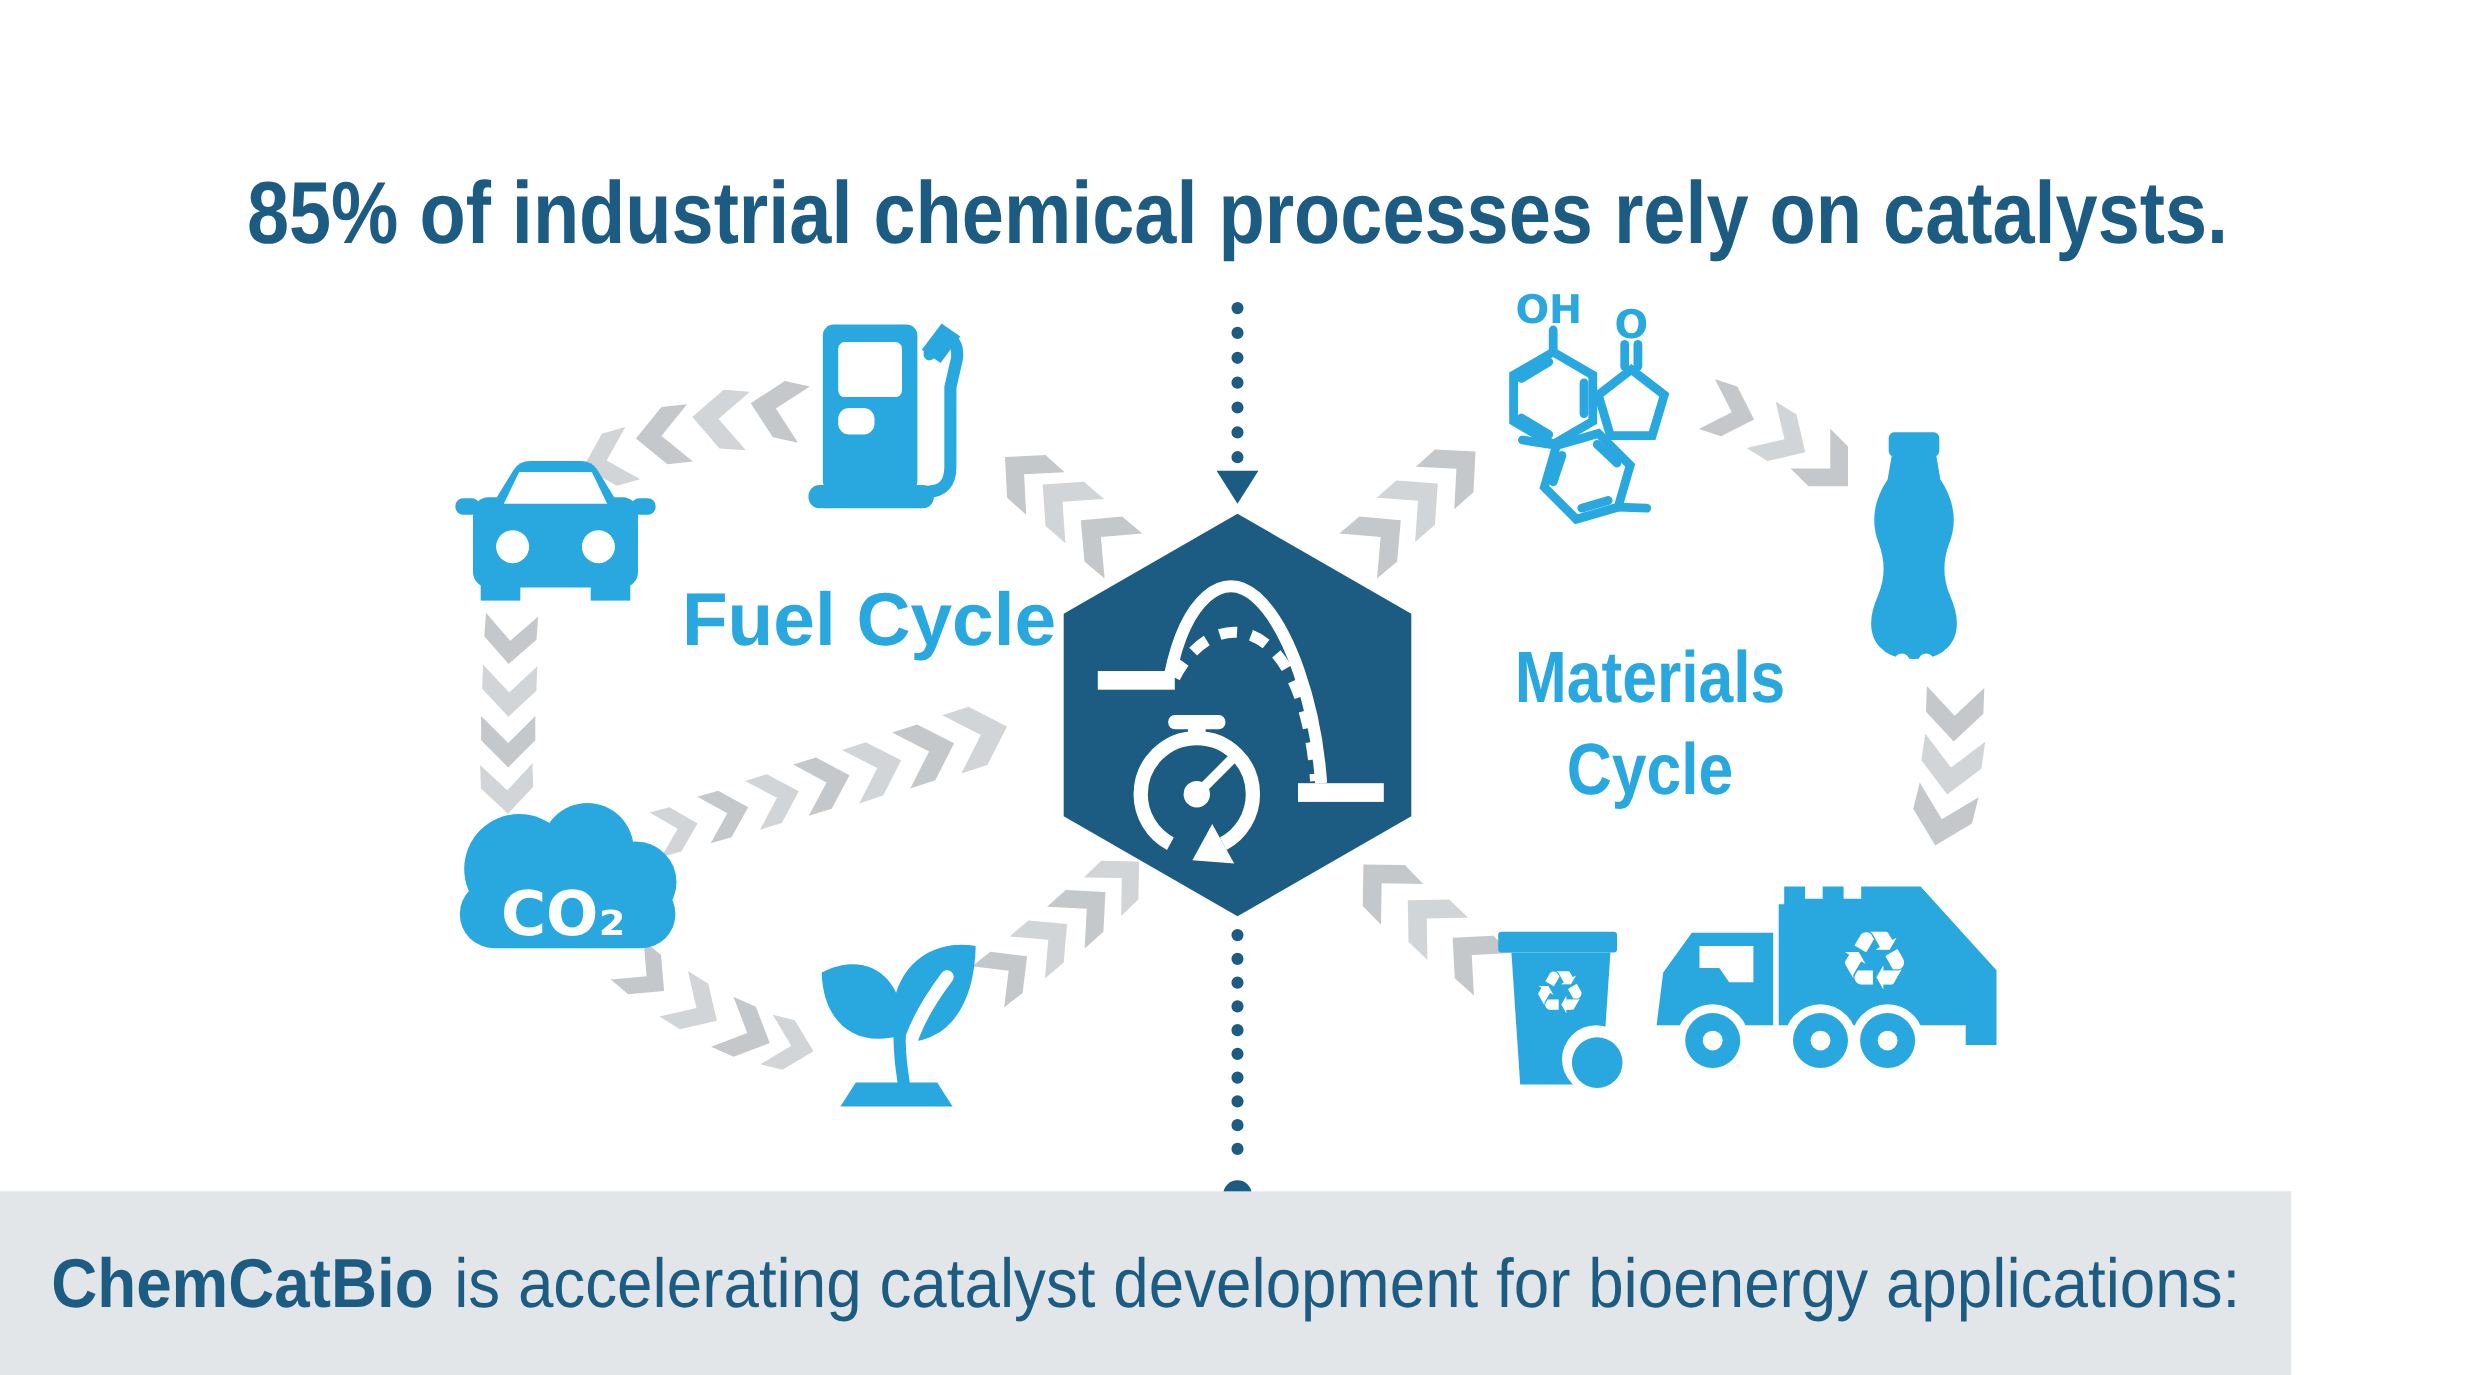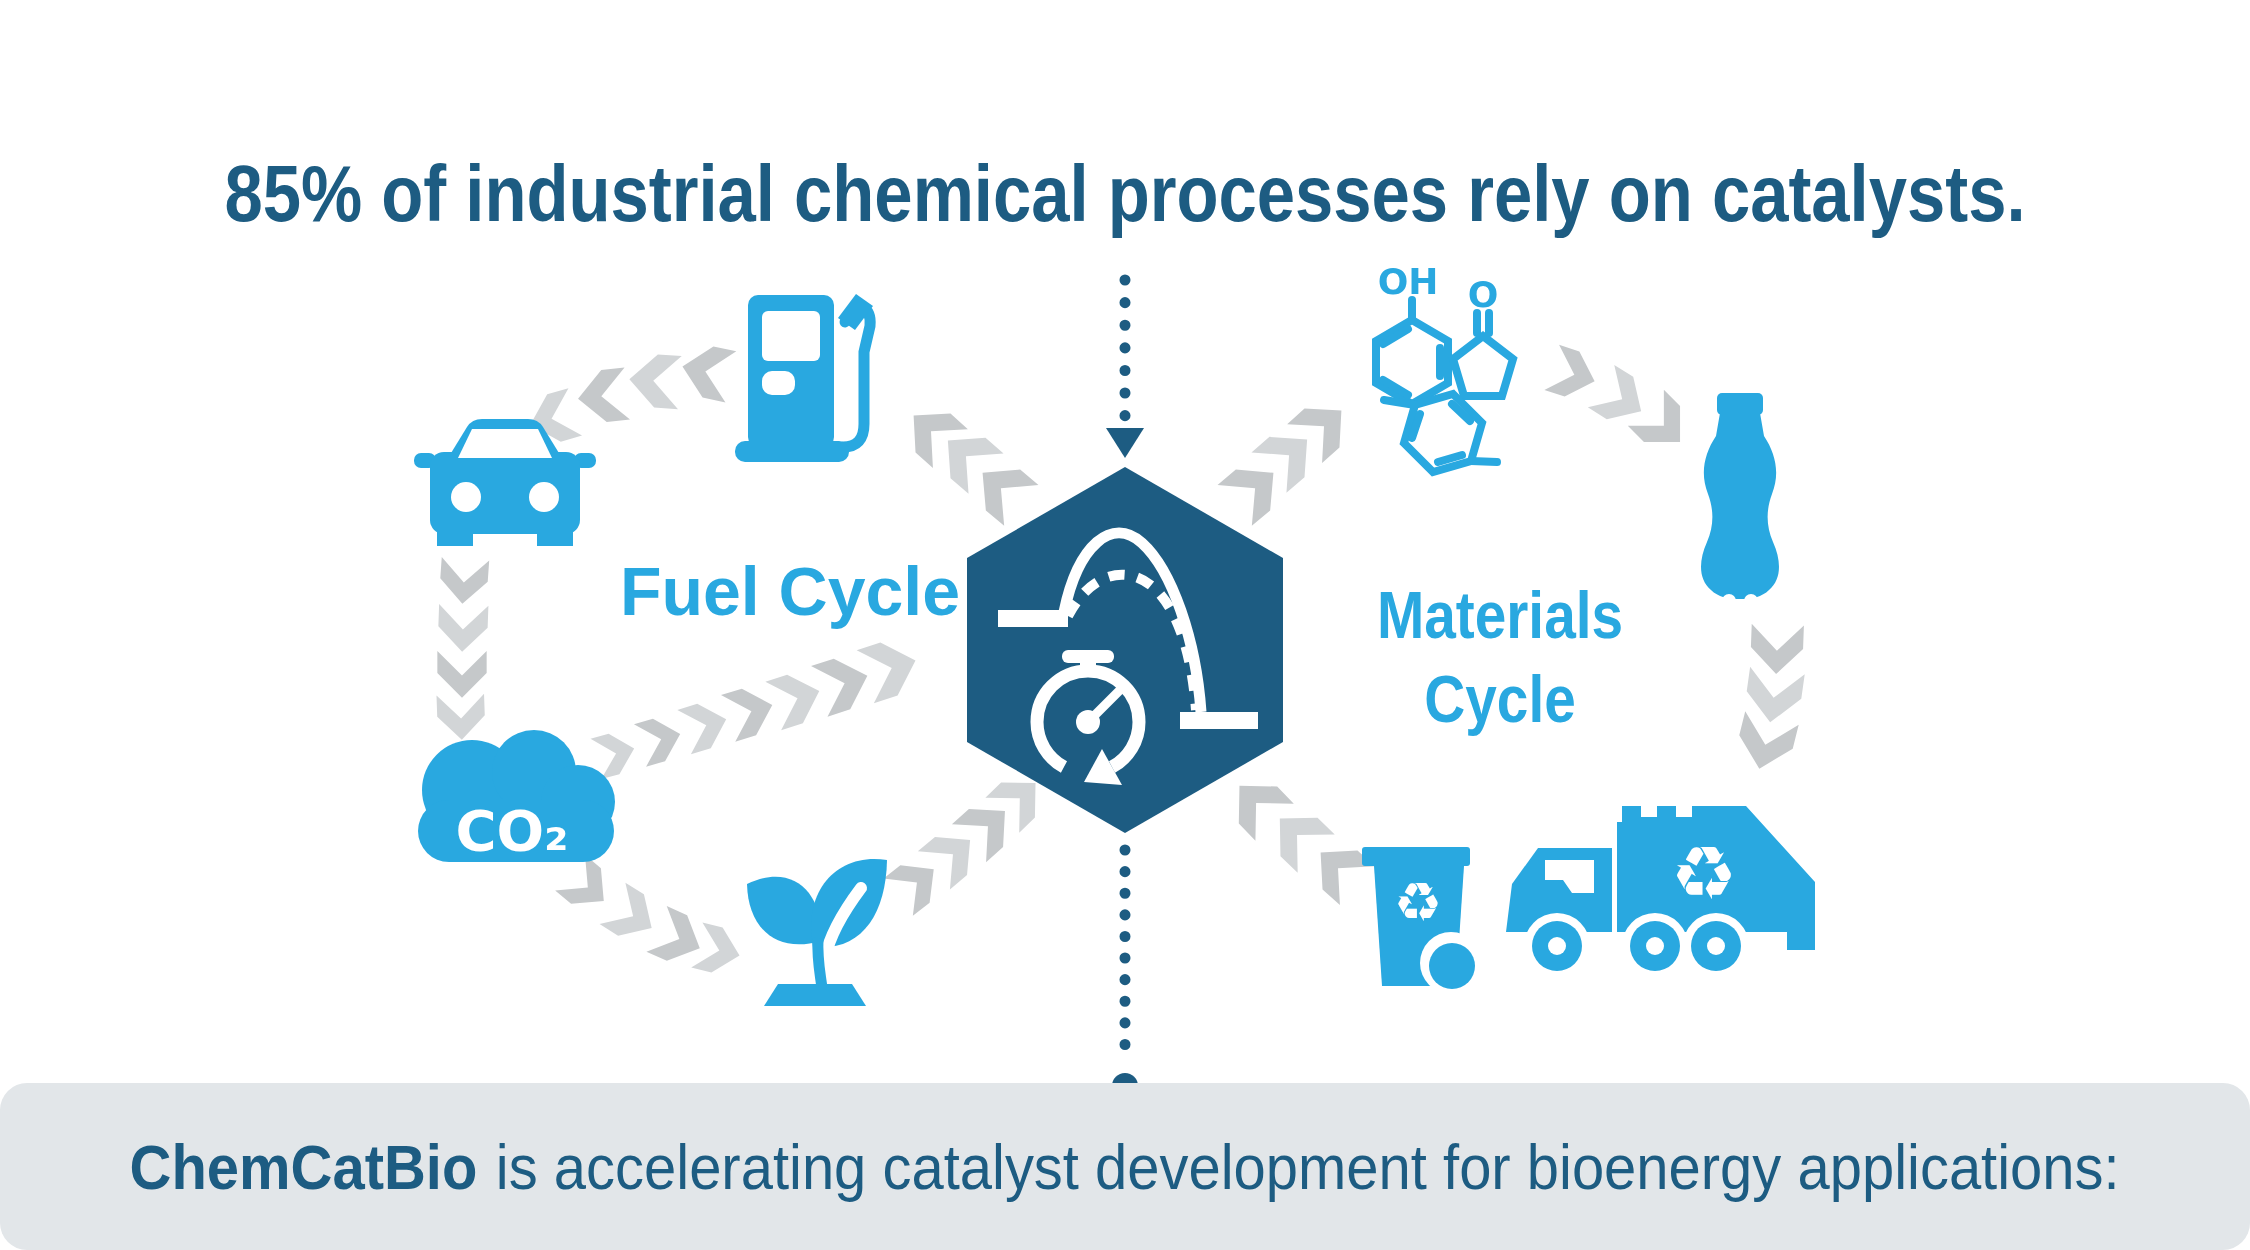--- a/index.html
+++ b/index.html
@@ -2,25 +2,25 @@
 <html><head>
 <meta charset="utf-8">
 <style>
   html,body{margin:0;padding:0;background:#ffffff;}
   .stage{position:relative;width:2250px;height:1250px;background:#ffffff;overflow:hidden;
          font-family:"Liberation Sans","DejaVu Sans",sans-serif;}
   .title{position:absolute;left:0;right:0;top:148px;text-align:center;white-space:nowrap;
          font-size:80px;font-weight:bold;color:#1d5c82;transform:scaleX(0.86);transform-origin:center;}
   .diagram-svg{position:absolute;left:0;top:0;width:2250px;height:1250px;}
   .cycle-label{position:absolute;color:#29a8e0;font-weight:bold;text-align:center;white-space:nowrap;}
-  .fuel-label{left:590px;top:552px;width:400px;font-size:68px;}
+  .fuel-label{left:590px;top:524px;width:400px;font-size:68px;}
   .materials-label{left:1320px;top:574px;width:360px;font-size:66px;line-height:1.27;
                    transform:scaleX(0.86);transform-origin:center;}
-  .footer{position:absolute;left:0;top:1083px;width:2250px;height:167px;background:#e2e6e9;
-          display:flex;align-items:center;justify-content:center;border-radius:27px;}
+  .footer{position:absolute;left:0;top:1083px;width:2083px;height:167px;background:#e2e6e9;
+          display:flex;align-items:center;justify-content:center;}
   .footer-text{font-size:63px;color:#1d5c82;white-space:nowrap;transform:scaleX(0.92);transform-origin:center;}
   .footer-text .brand{font-weight:bold;}
   .footer-text .msg{margin-left:0.32em;font-weight:normal;}
   .chev-a{fill:#c5c8ca;} .chev-b{fill:#d2d5d7;}
   .blue{fill:#29a8e0;} .teal{fill:#1d5c82;}
   .chem{stroke:#29a8e0;stroke-width:8;fill:none;stroke-linecap:round;}
 </style>
 </head>
 <body>
 

